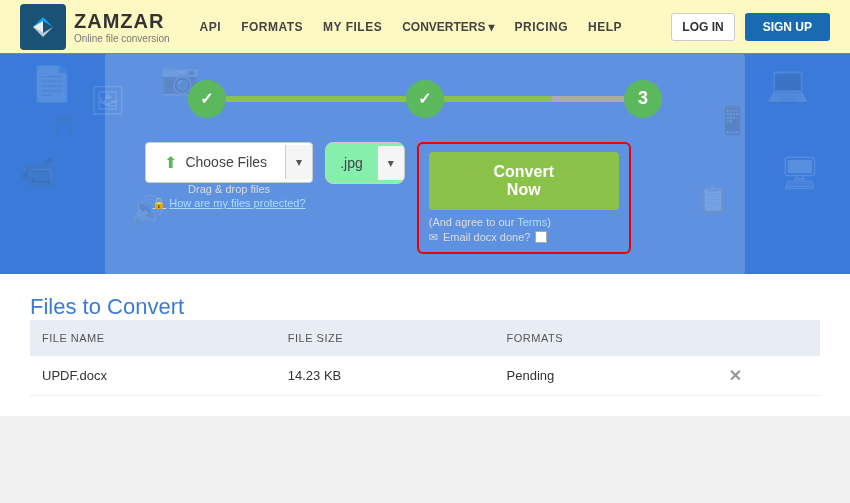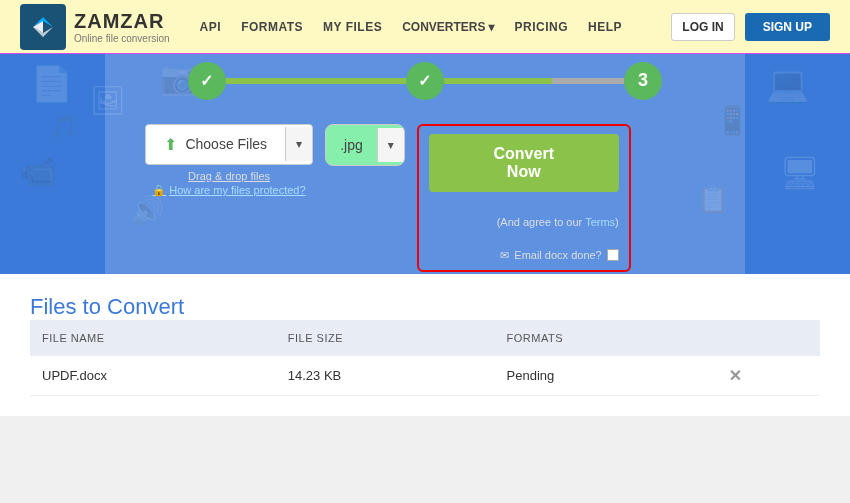--- a/index.html
+++ b/index.html
@@ -179,22 +179,20 @@
     .choose-files-arrow {
       padding: 10px 10px;
       background: #f5f5f5;
       border-left: 1px solid #ccc;
       color: #555;
       font-size: 12px;
     }
     .drag-drop-text {
       font-size: 11px;
       color: #ddd;
-      margin-top: 5px;
-      text-decoration: underline;
     }
     .protected-link {
       font-size: 11px;
       color: #aaddff;
       text-decoration: underline;
       margin-top: 2px;
       display: flex;
       align-items: center;
       gap: 3px;
     }
@@ -219,25 +217,24 @@
       background: #f5f5f5;
       border-left: 1px solid #ccc;
       color: #555;
       font-size: 12px;
     }
 
     
     .convert-now-wrap {
       display: flex;
       flex-direction: column;
-      align-items: flex-end;
+      align-items: flex-start;
       border: 2px solid #e00;
       border-radius: 6px;
       padding: 8px 10px;
-      gap: 18px;
     }
     .convert-now-btn {
       background: #8bc34a;
       border: none;
       border-radius: 4px;
       color: #fff;
       font-size: 16px;
       font-weight: bold;
       padding: 11px 50px;
       cursor: pointer;

